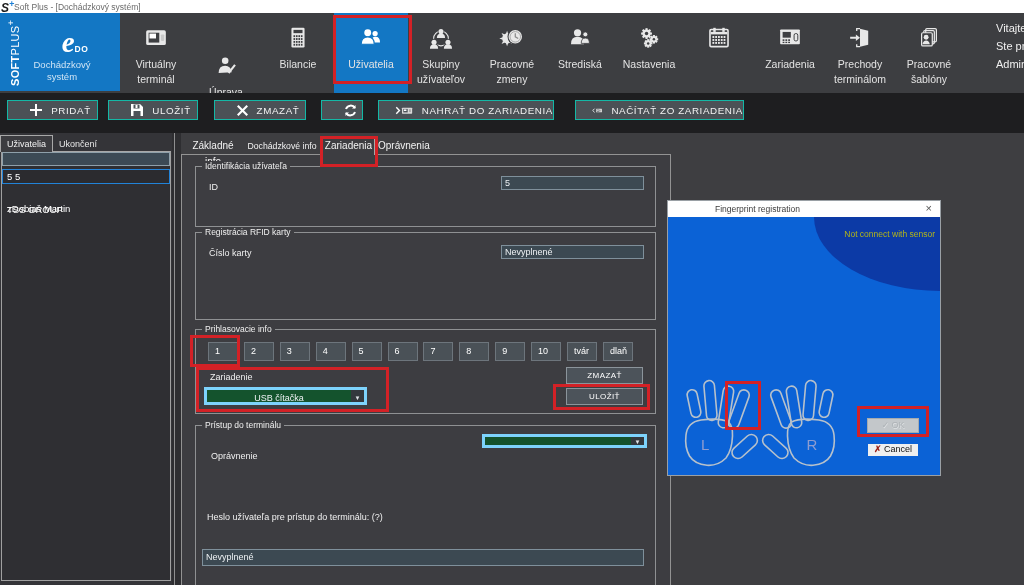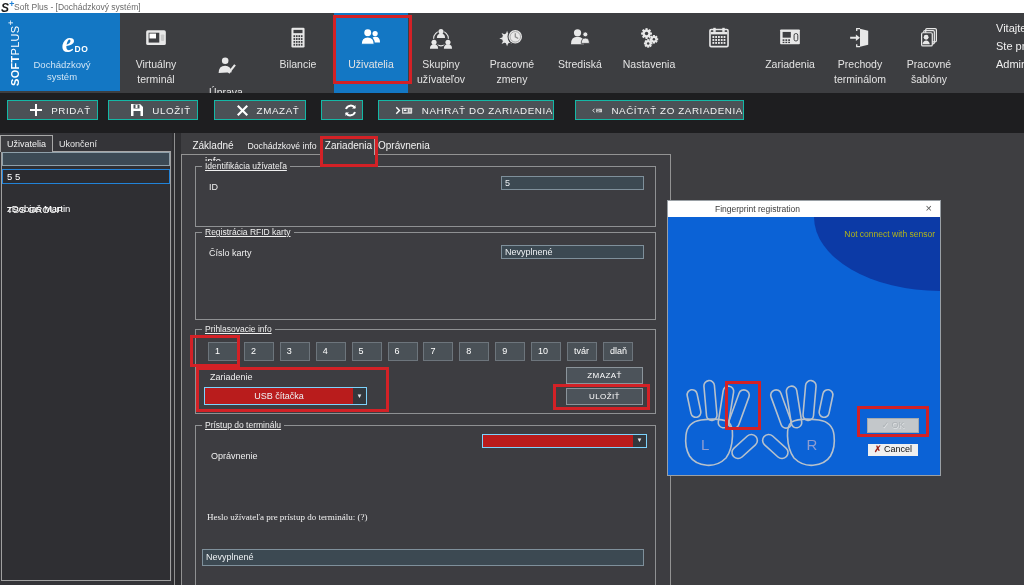--- a/index.html
+++ b/index.html
@@ -34,26 +34,26 @@
 #listbox { left:1px; top:151px; width:170px; height:430px; background:#2f2f33; border:1px solid #a0a0a0; border-top:1px solid #a8a8a8; }
 #searchbox { left:2px; top:152px; width:168px; height:14px; background:#3c4a55; border:1px solid #8fa0aa; }
 .sel55 { left:2px; top:169px; width:168px; height:15px; border:1px solid #2283d8; background:#2b2b2f; color:#fff; font-size:9.5px; line-height:13px; padding-left:4px; }
 .litem { left:4px; width:160px; height:15px; color:#fff; font-size:9.5px; line-height:15px; padding-left:3px; }
 
 
 #formpanel { left:181px; top:154px; width:490px; height:431px; background:#3d3d41; border:1px solid #939393; border-bottom:none; }
 .ftab { top:138px; height:17px; color:#f2f2f2; font-size:10px; line-height:16px; text-align:center; }
 .ftabactive { left:322px; top:137px; width:53px; height:18px; border:1px solid #a8a8a8; border-bottom:none; background:#3d3d41; z-index:3; }
 .group { position:absolute; border:1px solid #8f9193; }
-.gtitle { position:absolute; top:-6px; left:6px; background:#3d3d41; padding:0 3px; font-size:8.5px; color:#f0f0f0; line-height:11px;text-decoration:underline; }
+.gtitle { position:absolute; top:-6px; left:6px; background:#3d3d41; padding:0 3px; font-size:8.5px; color:#f0f0f0; line-height:11px; }
 .flabel { position:absolute; color:#f0f0f0; font-size:9px; }
 .finput { position:absolute; background:#3c4952; border:1px solid #7f909b; color:#eef2f4; font-size:9px; padding-left:3px; }
 .numbtn { position:absolute; top:342px; width:30px; height:19px; background:#4a5157; border:1px solid #6d757c; color:#fff; font-size:9px; text-align:left; padding-left:6px; line-height:17px; }
 .smallbtn { position:absolute; left:566px; width:77px; height:17px; background:#4c535a; border:1px solid #8b949b; color:#fff; font-size:8px; text-align:center; line-height:15px; letter-spacing:0.4px; }
-.dropdown { position:absolute; background:#b91c1c; border:1px solid #7dd3fc; }
+.dropdown { position:absolute; background:#14532d; border:3px solid #7dd3fc; }
 .droparrow { position:absolute; right:0; top:0; bottom:0; width:13px; background:#33383d; color:#dfe3e6; font-size:6px; text-align:center; }
 
 
 .red { position:absolute; border:3px solid #d32126; z-index:50; }
 
 
 #dlg { left:667px; top:200px; width:274px; height:276px; border:1px solid #9aa0a5; background:#0b62d6; z-index:40; }
 #dlgtitle { left:0; top:0; width:272px; height:16px; background:#fff; }
 #dlgbody { left:0; top:16px; width:272px; height:258px; background:#0b62d6; overflow:hidden; }
 #navyell { position:absolute; left:146px; top:-74px; width:252px; height:148px; border-radius:50%; background:#0c3aa6; }
@@ -342,21 +342,21 @@
 <div class="smallbtn" style="top:367px;">ZMAZAŤ</div>
 <div class="smallbtn" style="top:388px;">ULOŽIŤ</div>
 
 <div class="group" style="left:195px;top:425px;width:461px;height:160px;border-bottom:none;">
   <div class="gtitle">Prístup do terminálu</div>
 </div>
 <div class="dropdown" style="left:482px;top:434px;width:165px;height:14px;">
   <div class="droparrow" style="line-height:11px;">▼</div>
 </div>
 <div class="flabel" style="left:211px;top:451px;">Oprávnenie</div>
-<div class="flabel" style="left:207px;top:512px;font-family:Liberation Serif, serif;">Heslo užívateľa pre prístup do terminálu: (?)</div>
+<div class="flabel" style="left:207px;top:512px;">Heslo užívateľa pre prístup do terminálu: (?)</div>
 <div class="finput" style="left:202px;top:549px;width:442px;height:17px;line-height:15px;">Nevyplnené</div>
 
 <div class="abs" id="dlg">
   <div class="abs" id="dlgtitle">
     <div style="position:absolute;left:8px;top:3px;font-size:8.5px;color:#3c3c3c;margin-left:39px;">Fingerprint registration</div>
     <div style="position:absolute;right:8px;top:1px;font-size:11px;color:#555;">×</div>
   </div>
   <div class="abs" id="dlgbody">
     <div id="navyell"></div>
     <div style="position:absolute;right:5px;top:12px;font-size:8.5px;color:#b3b519;">Not connect with sensor</div>

